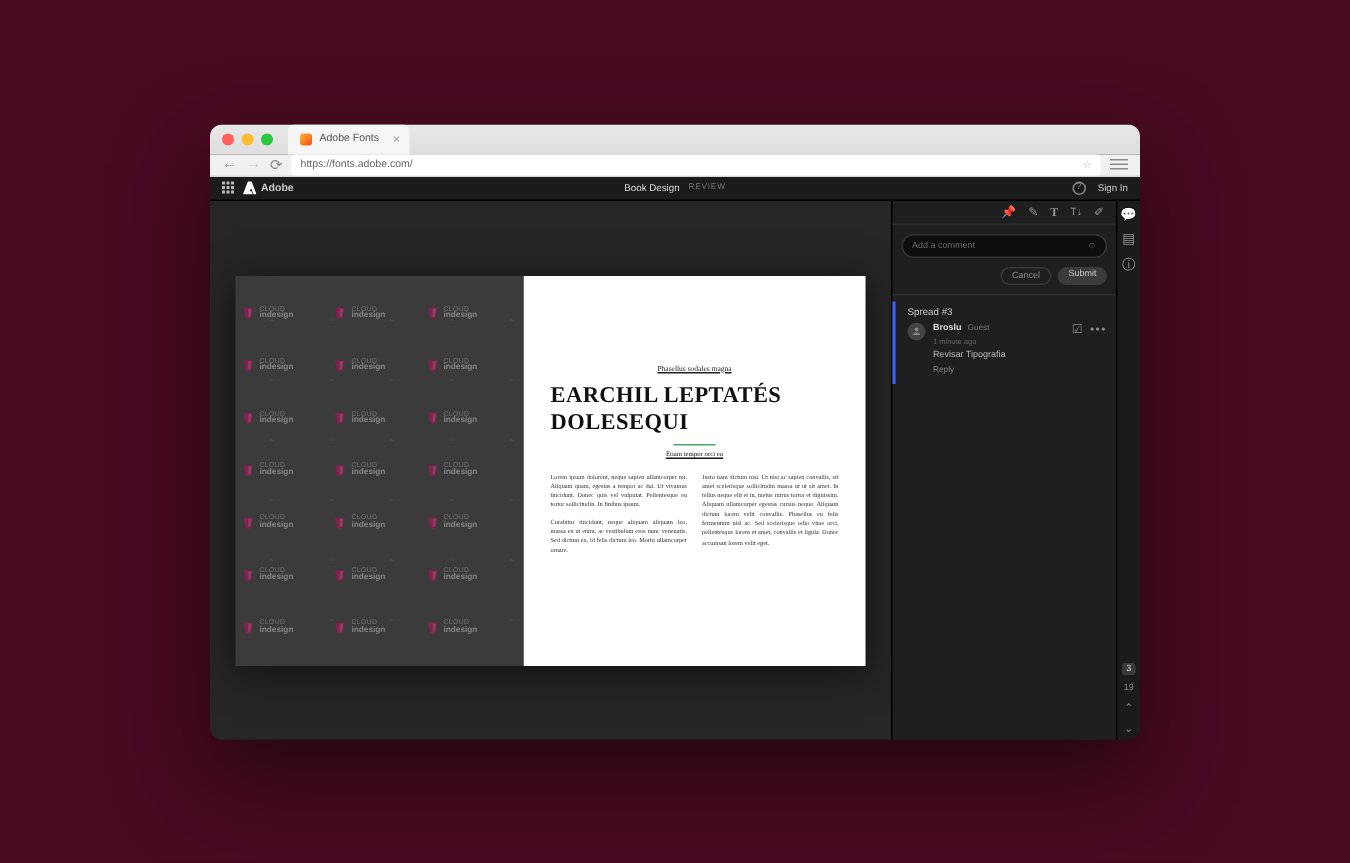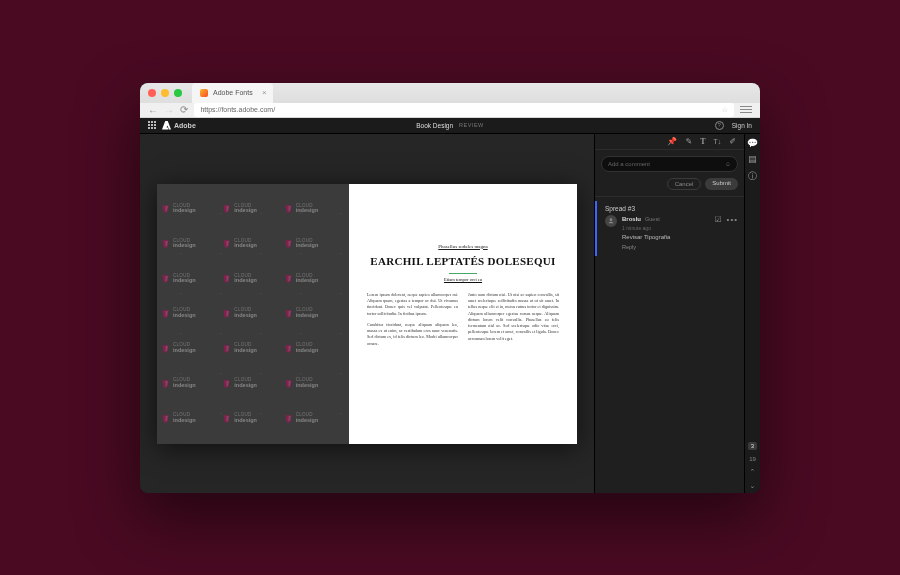--- a/index.html
+++ b/index.html
@@ -114,21 +114,21 @@
   .wm-text .t2 { font-size:5.5px; color:#ddd; font-weight:600; }
 
   
   .page-right {
     flex:1; background:#fff; color:#111;
     padding:60px 18px 18px;
     font-family: Georgia, "Times New Roman", serif;
     display:flex; flex-direction:column; align-items:center;
   }
   .eyebrow { font-size:5px; text-decoration:underline; margin-bottom:6px; color:#222; }
-  .title { font-size:11px; font-weight:700; text-align:right; letter-spacing:.3px;
+  .title { font-size:15px; font-weight:700; text-align:left; letter-spacing:.3px;
     line-height:1.2; text-transform:uppercase; }
   .divider { width:28px; height:1px; background:#4a6; margin:5px 0 3px; }
   .subtitle { font-size:4.5px; text-decoration:underline; margin-bottom:10px; }
   .columns { display:flex; gap:10px; font-size:4.2px; line-height:1.5; color:#333;
     text-align:justify; }
   .columns > div { flex:1; }
   .columns p { margin-bottom:5px; }
 
   
   .right-rail { width:150px; background:#1f1f1f; border-left:1px solid #000;

